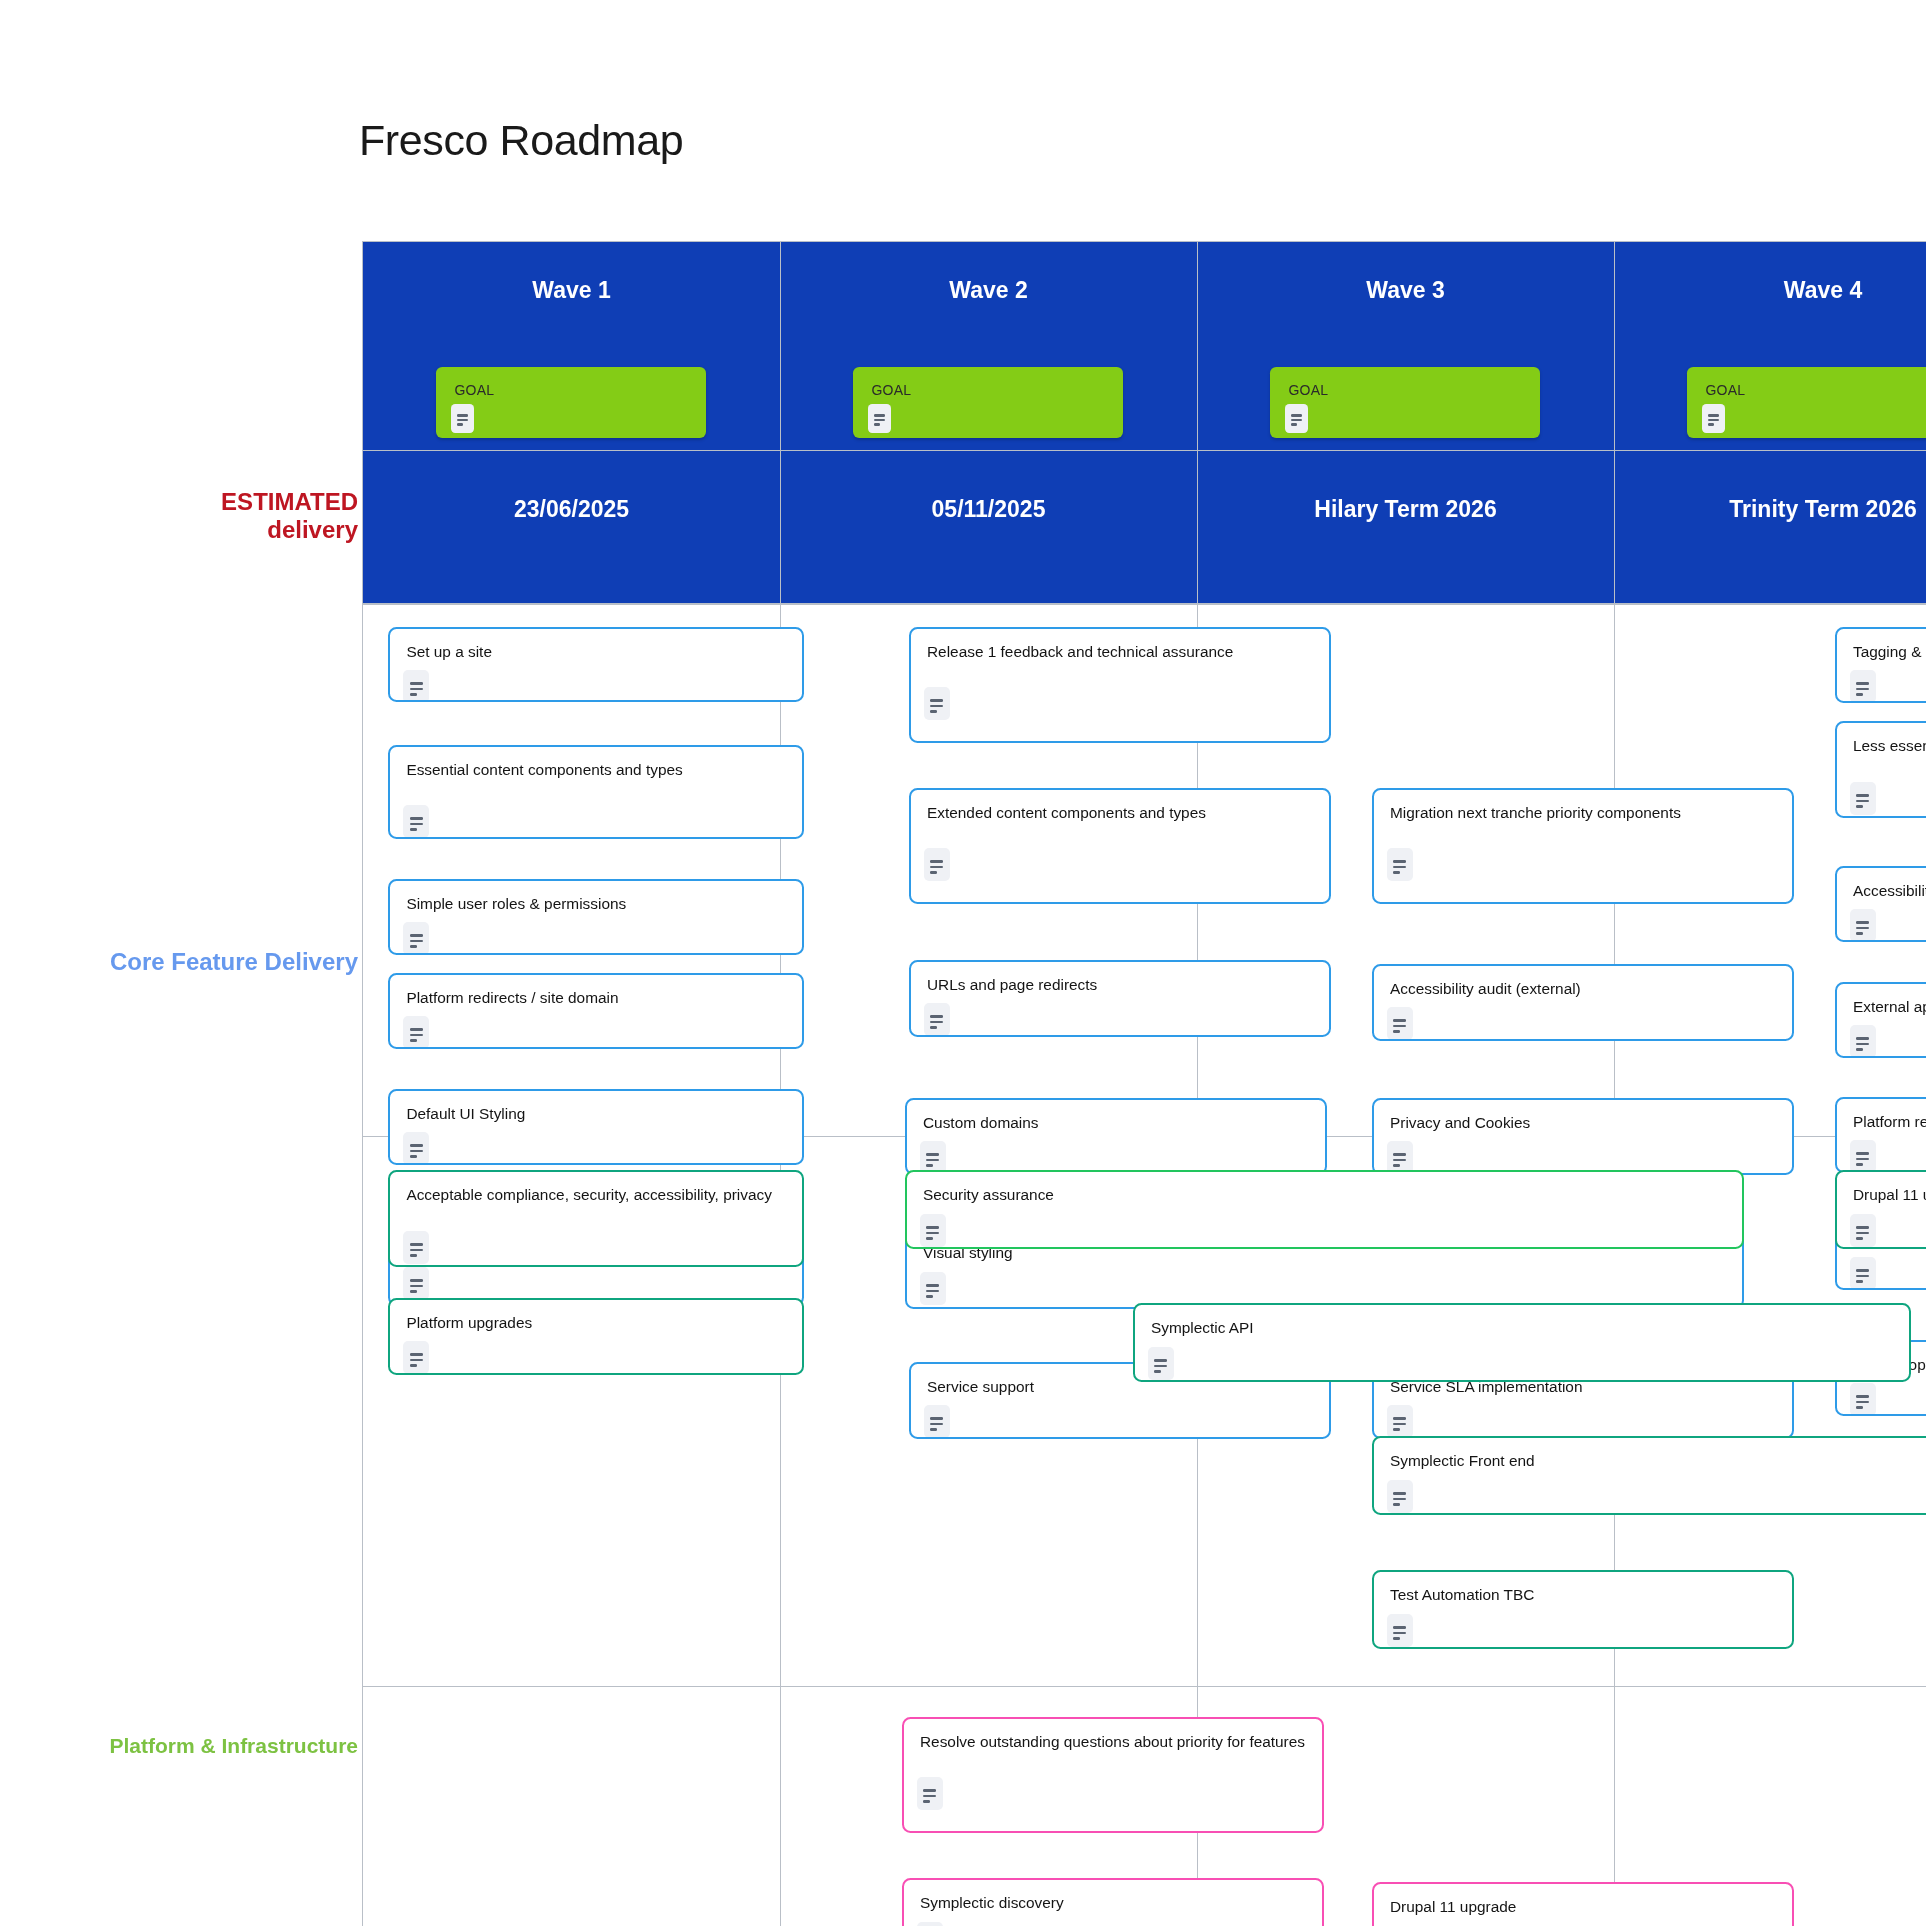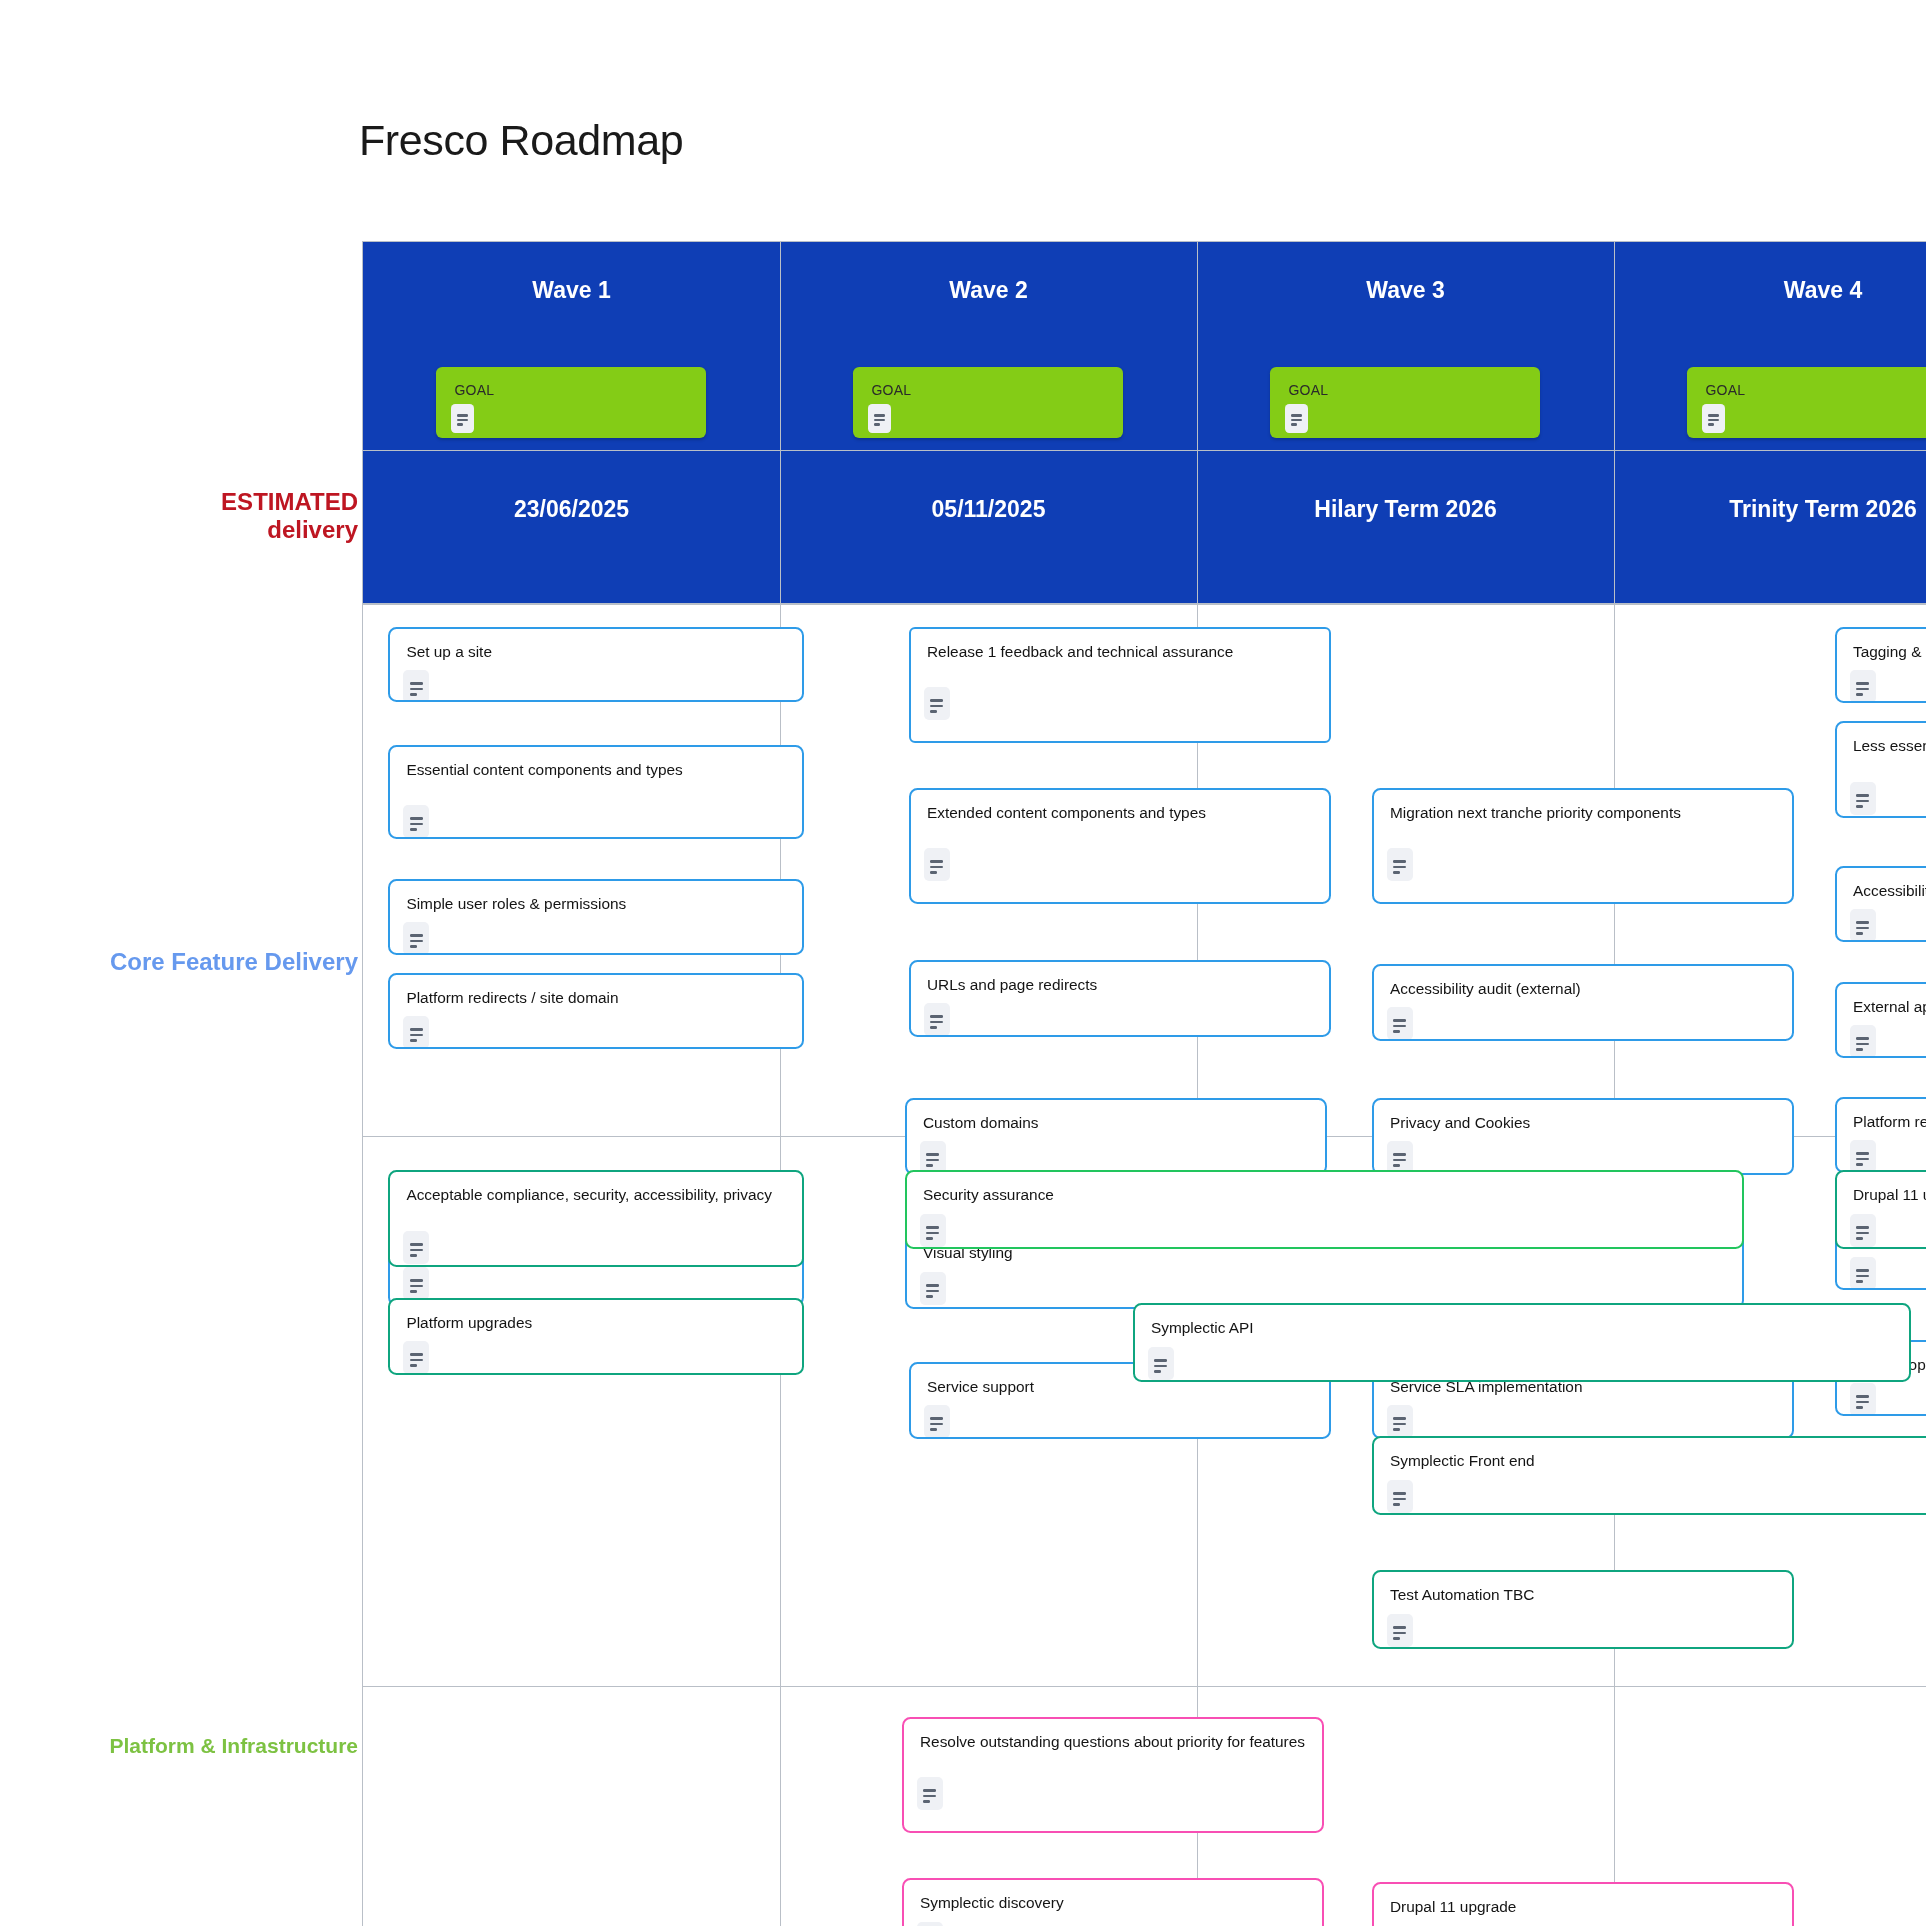--- a/index.html
+++ b/index.html
@@ -229,32 +229,42 @@
     <div class="card" style="left:25.4px; top:731px; width:416px; height:76px;">
       <div class="card-title">Platform redirects / site domain</div>
       <div class="card-icon" style="top:41px;">
           <div class="chip">
             <i class="l1"></i>
             <i class="l2"></i>
             <i class="l3"></i>
           </div>
         </div>
     </div>
+    <div class="card" style="left:25.4px; top:847px; width:416px; height:76px;">
+      <div class="card-title">Default UI Styling</div>
+      <div class="card-icon" style="top:41px;">
+          <div class="chip">
+            <i class="l1"></i>
+            <i class="l2"></i>
+            <i class="l3"></i>
+          </div>
+        </div>
+    </div>
     <div class="card" style="left:25.4px; top:963px; width:416px; height:101px;">
       <div class="card-title">Editing interface with enhanced usability</div>
       <div class="card-icon" style="top:60px;">
           <div class="chip">
             <i class="l1"></i>
             <i class="l2"></i>
             <i class="l3"></i>
           </div>
         </div>
     </div>
 
-    <div class="card" style="left:546px; top:385px; width:422px; height:116px;border-radius:6px;">
+    <div class="card" style="left:546px; top:385px; width:422px; height:116px;">
       <div class="card-title">Release 1 feedback and technical assurance</div>
       <div class="card-icon" style="top:58px;">
           <div class="chip">
             <i class="l1"></i>
             <i class="l2"></i>
             <i class="l3"></i>
           </div>
         </div>
     </div>
     <div class="card" style="left:546px; top:546px; width:422px; height:116px;">

